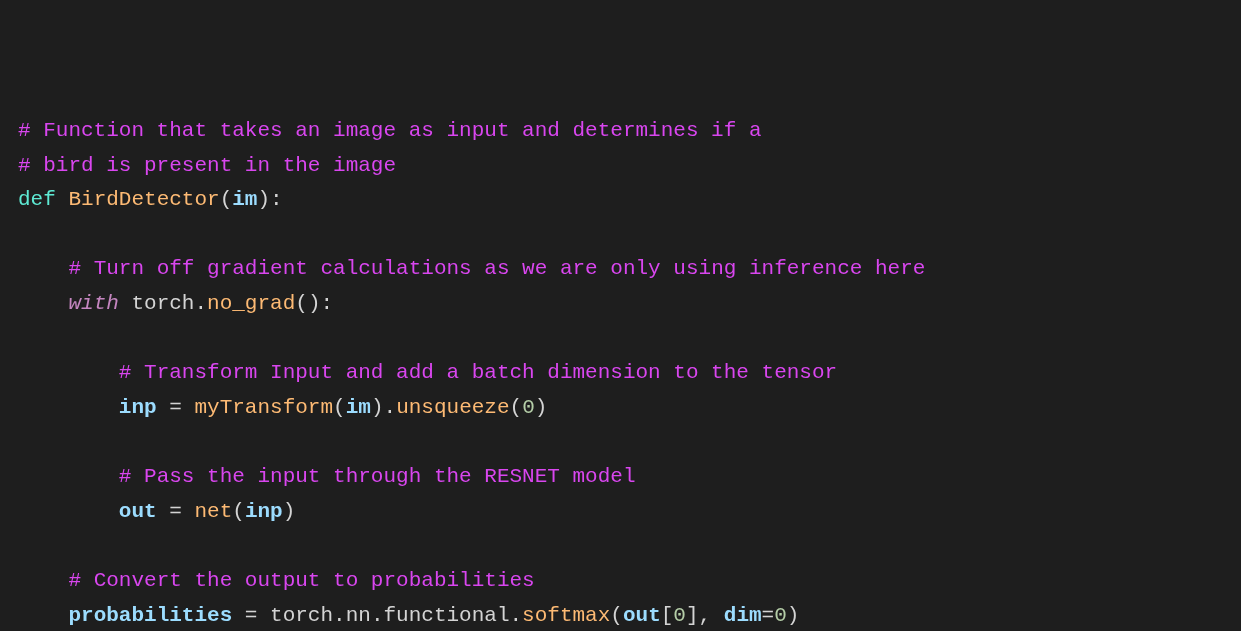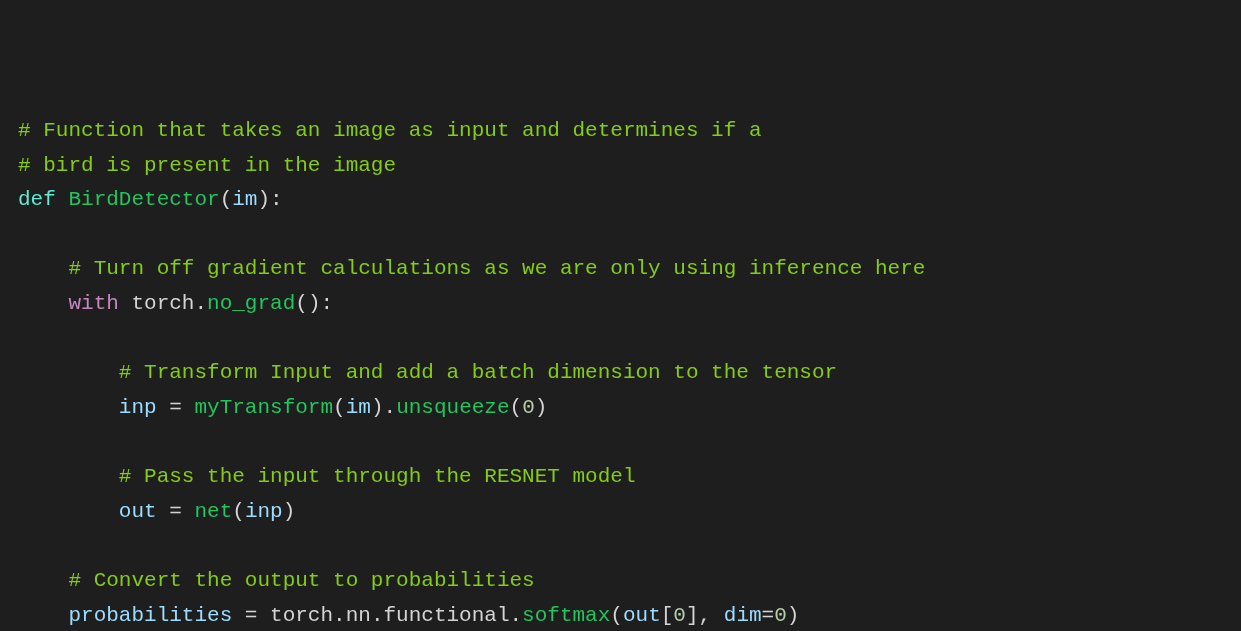--- a/index.html
+++ b/index.html
@@ -15,25 +15,25 @@
     color: #d4d4d4;
     padding: 10px 18px;
     white-space: pre;
     width: 1241px;
     height: 631px;
     overflow: hidden;
   }
   .line {
     display: block;
   }
-  .comment { color: #84cc16; }
+  .comment { color: #d946ef; }
   .keyword { color: #5eead4; }
-  .keyword2 { color: #c586c0; }
-  .function { color: #22c55e; }
-  .variable { color: #9cdcfe; }
+  .keyword2 { color: #c586c0; font-style: italic; }
+  .function { color: #fdba74; }
+  .variable { color: #9cdcfe; font-weight: bold; }
   .text { color: #d4d4d4; }
   .number { color: #b5cea8; }
 </style>
 </head>
 <body>
 
 
 <div><span class="line"><span class="comment"># Function that takes an image as input and determines if a</span></span><span class="line"><span class="comment"># bird is present in the image</span></span><span class="line"><span class="keyword">def</span><span class="text"> </span><span class="function">BirdDetector</span><span class="text">(</span><span class="variable">im</span><span class="text">):</span></span><span class="line"> </span><span class="line">    <span class="comment"># Turn off gradient calculations as we are only using inference here</span></span><span class="line">    <span class="keyword2">with</span><span class="text"> torch.</span><span class="function">no_grad</span><span class="text">():</span></span><span class="line"> </span><span class="line">        <span class="comment"># Transform Input and add a batch dimension to the tensor</span></span><span class="line">        <span class="variable">inp</span><span class="text"> = </span><span class="function">myTransform</span><span class="text">(</span><span class="variable">im</span><span class="text">).</span><span class="function">unsqueeze</span><span class="text">(</span><span class="number">0</span><span class="text">)</span></span><span class="line"> </span><span class="line">        <span class="comment"># Pass the input through the RESNET model</span></span><span class="line">        <span class="variable">out</span><span class="text"> = </span><span class="function">net</span><span class="text">(</span><span class="variable">inp</span><span class="text">)</span></span><span class="line"> </span><span class="line">    <span class="comment"># Convert the output to probabilities</span></span><span class="line">    <span class="variable">probabilities</span><span class="text"> = </span><span class="text">torch.nn.functional.</span><span class="function">softmax</span><span class="text">(</span><span class="variable">out</span><span class="text">[</span><span class="number">0</span><span class="text">], </span><span class="variable">dim</span><span class="text">=</span><span class="number">0</span><span class="text">)</span></span></div>
 
 

